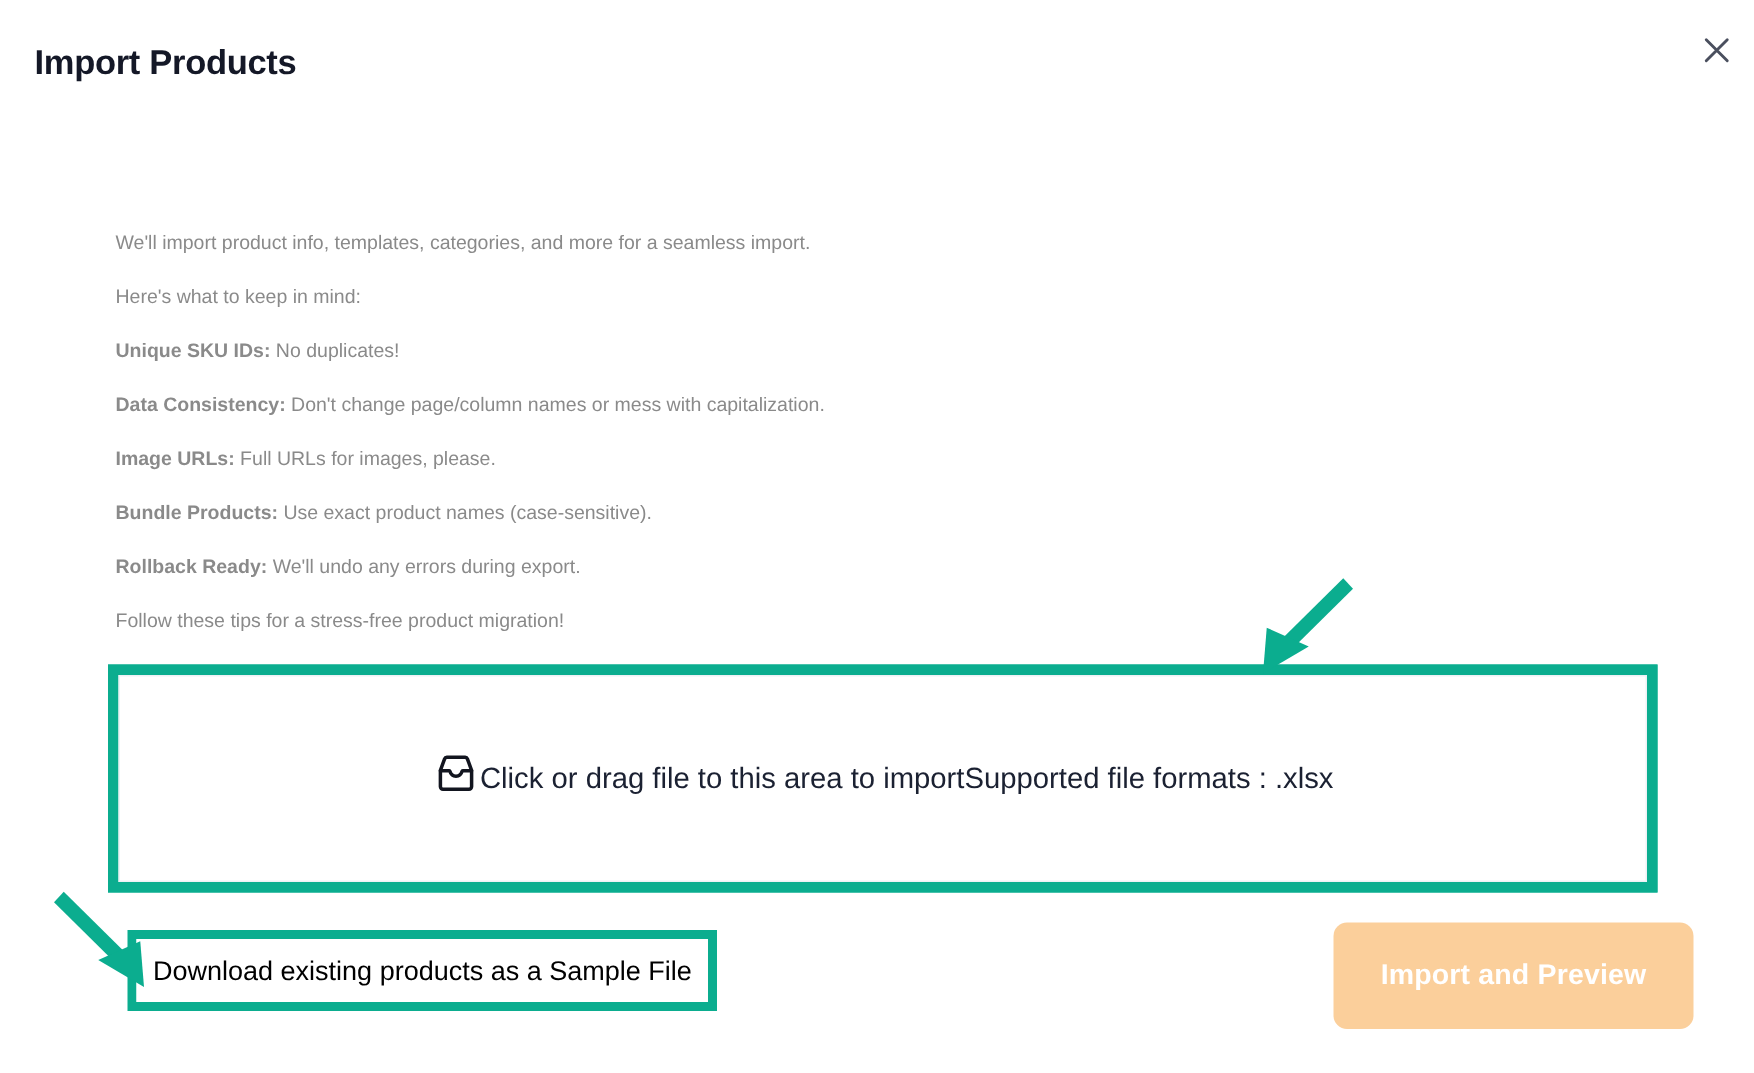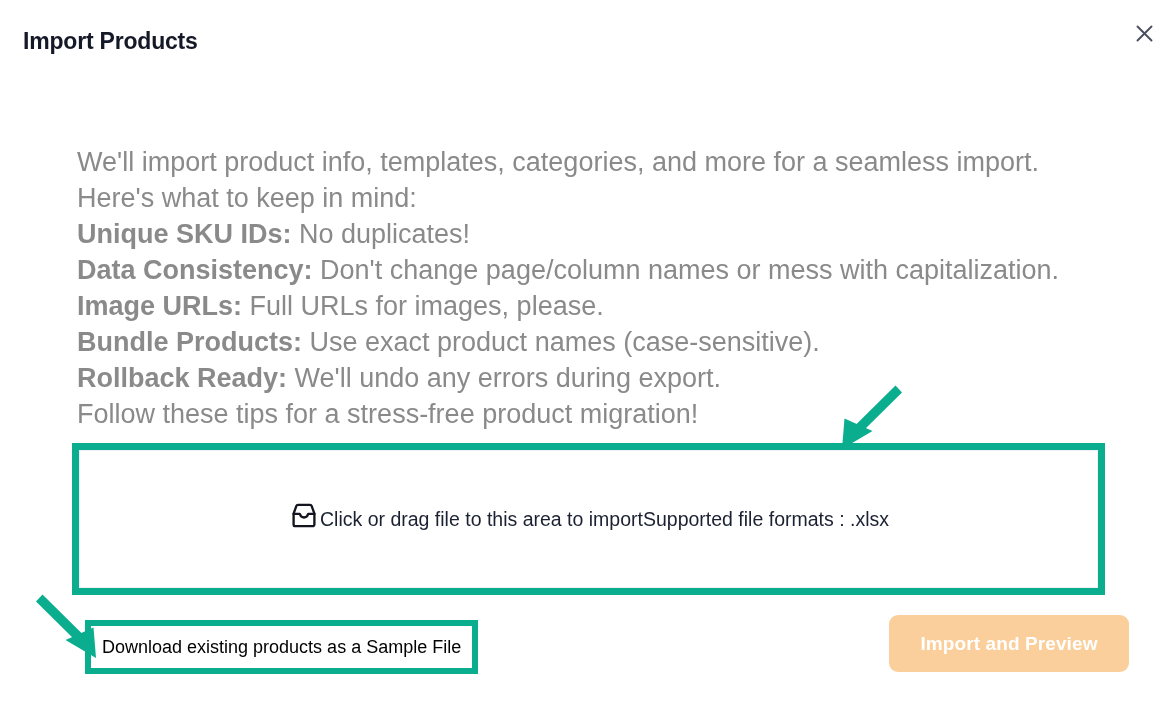--- a/index.html
+++ b/index.html
@@ -57,21 +57,21 @@
   .close-btn svg { display: block; }
 
   
   .info-block {
     position: absolute;
     left: 77px;
     top: 144px;
     width: 980px;
   }
   .info-line {
-    font-size: 27px;
+    font-size: 13px;
     line-height: 36px;
     color: #8a8a8a;
     white-space: nowrap;
   }
   .info-line .lead {
     font-weight: bold;
     color: #8a8a8a;
   }
 
   
@@ -129,21 +129,21 @@
     white-space: nowrap;
     cursor: pointer;
     text-decoration: none;
   }
 
   .primary-btn {
     position: absolute;
     right: 40px;
     top: 615px;
     width: 240px;
-    height: 57px;
+    height: 71px;
     border: none;
     border-radius: 9px;
     background: #fbcf9b;
     color: #ffffff;
     font-family: "Liberation Sans", sans-serif;
     font-size: 19px;
     font-weight: bold;
     cursor: not-allowed;
     letter-spacing: 0.1px;
   }

